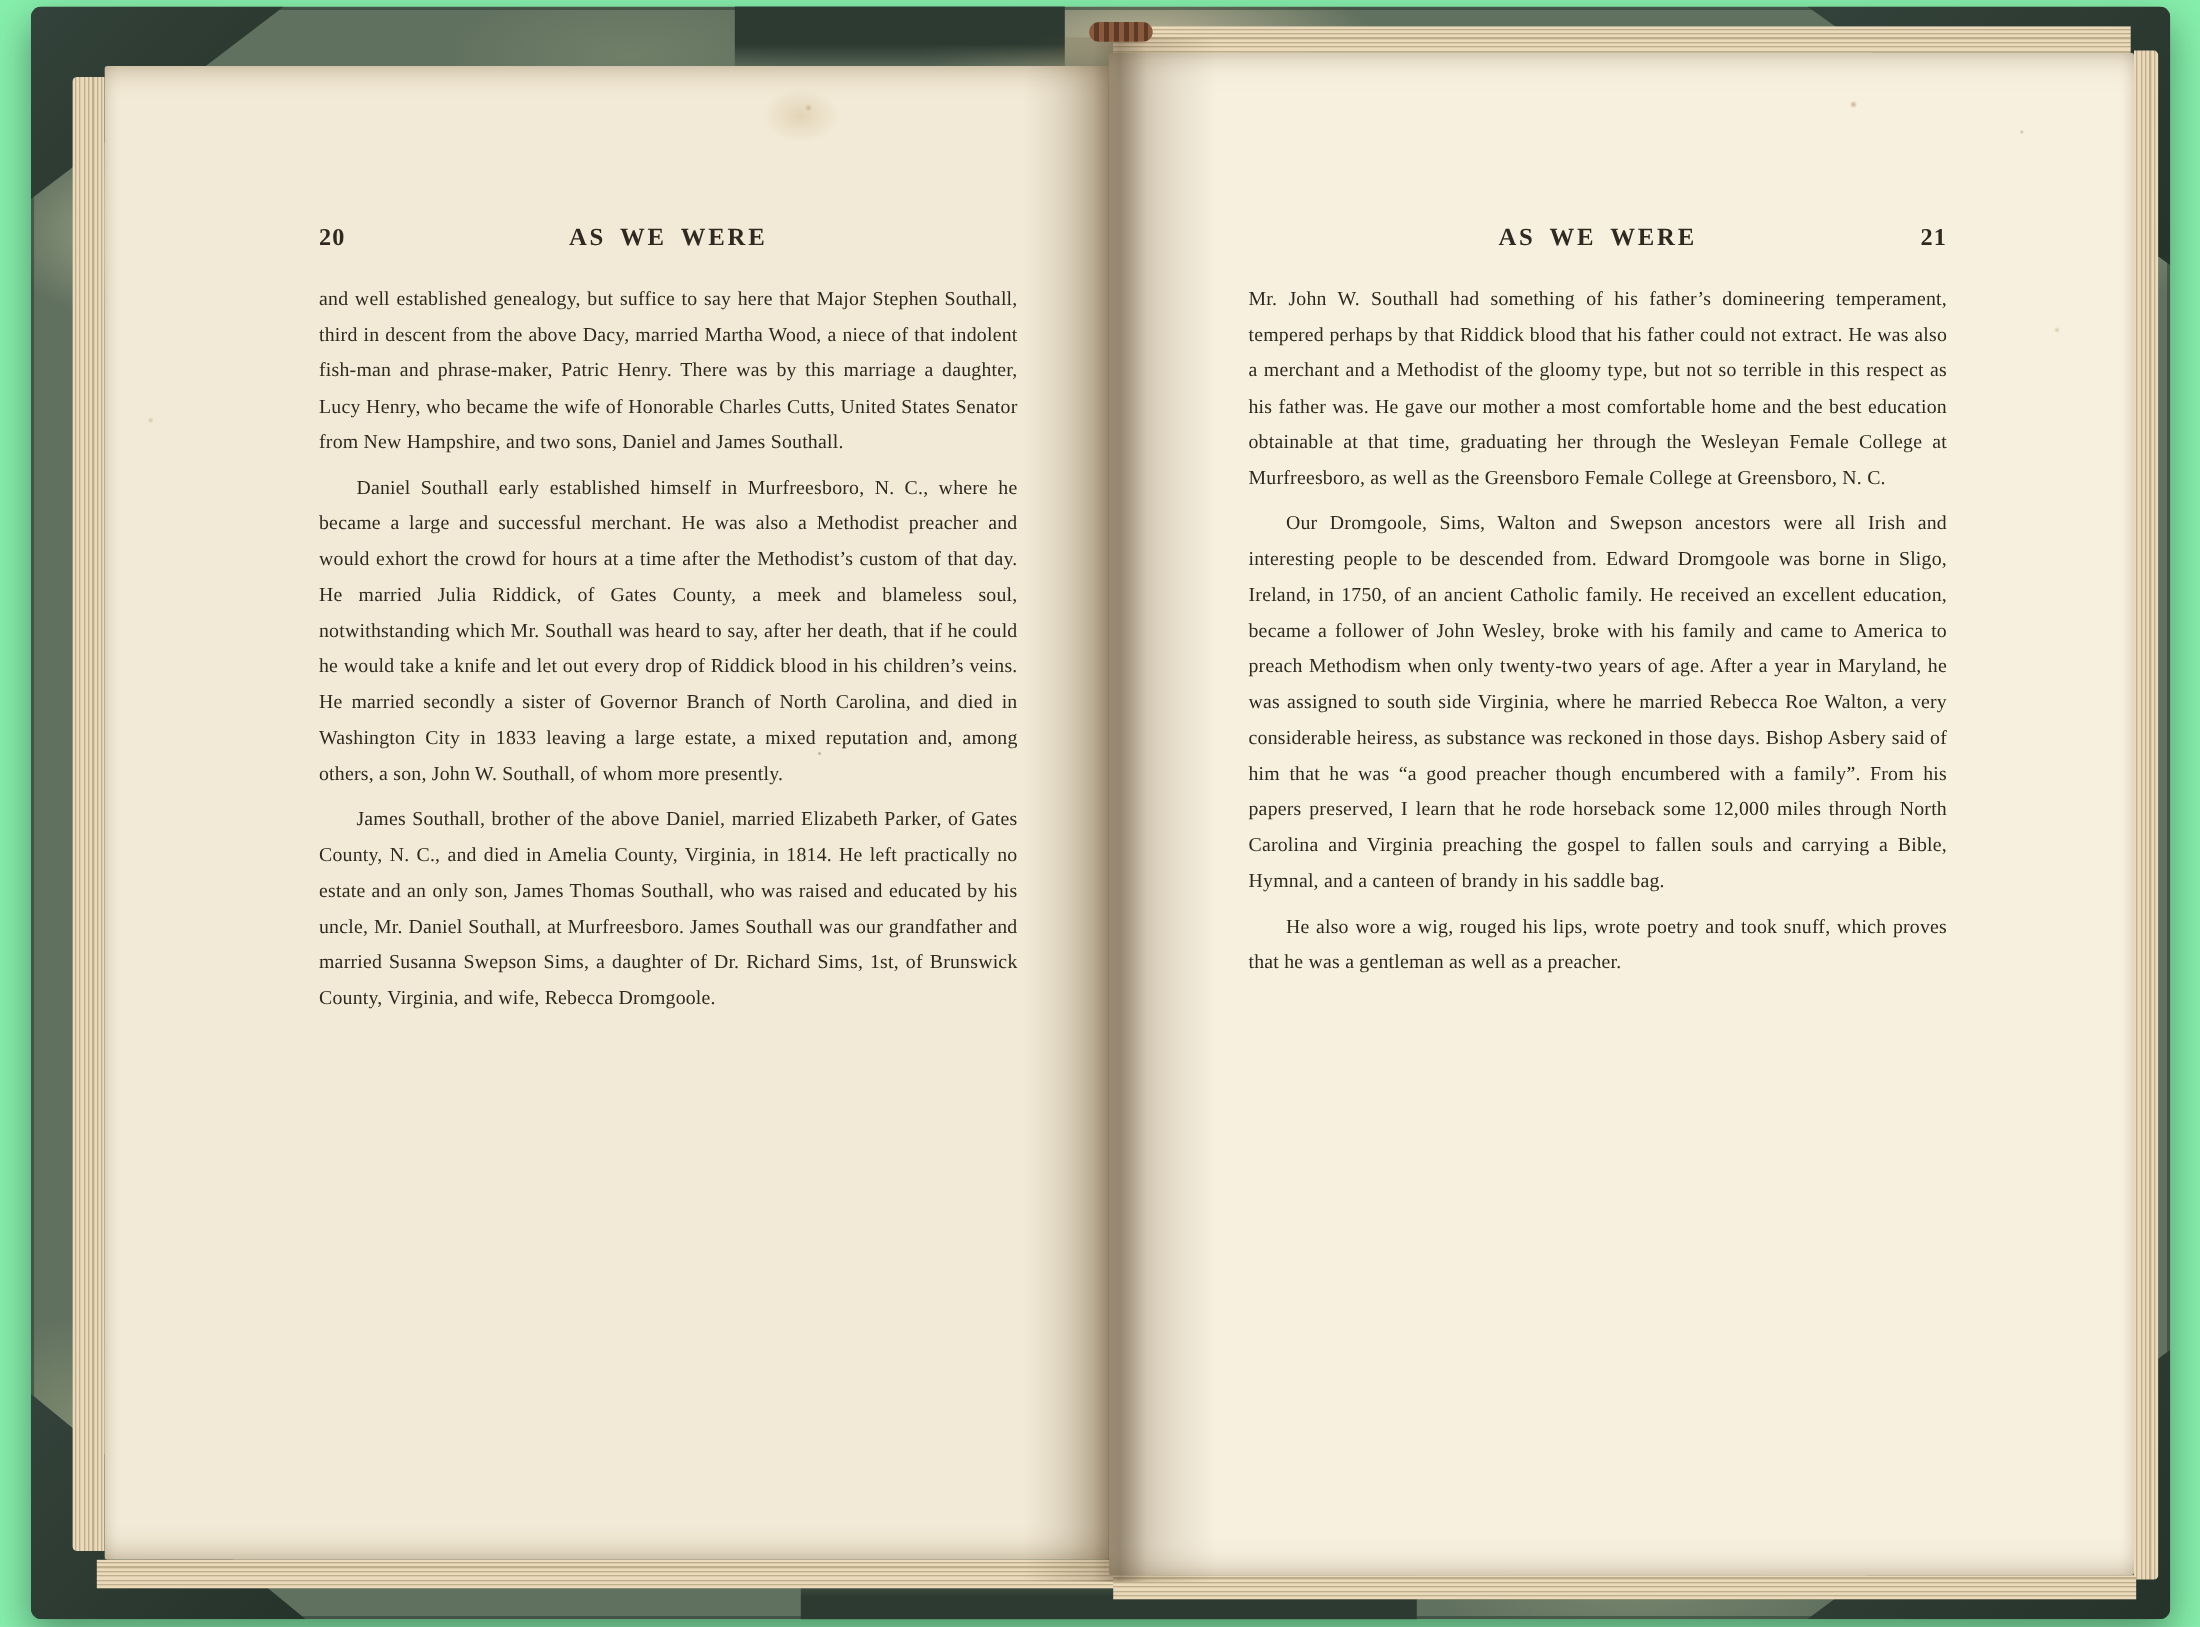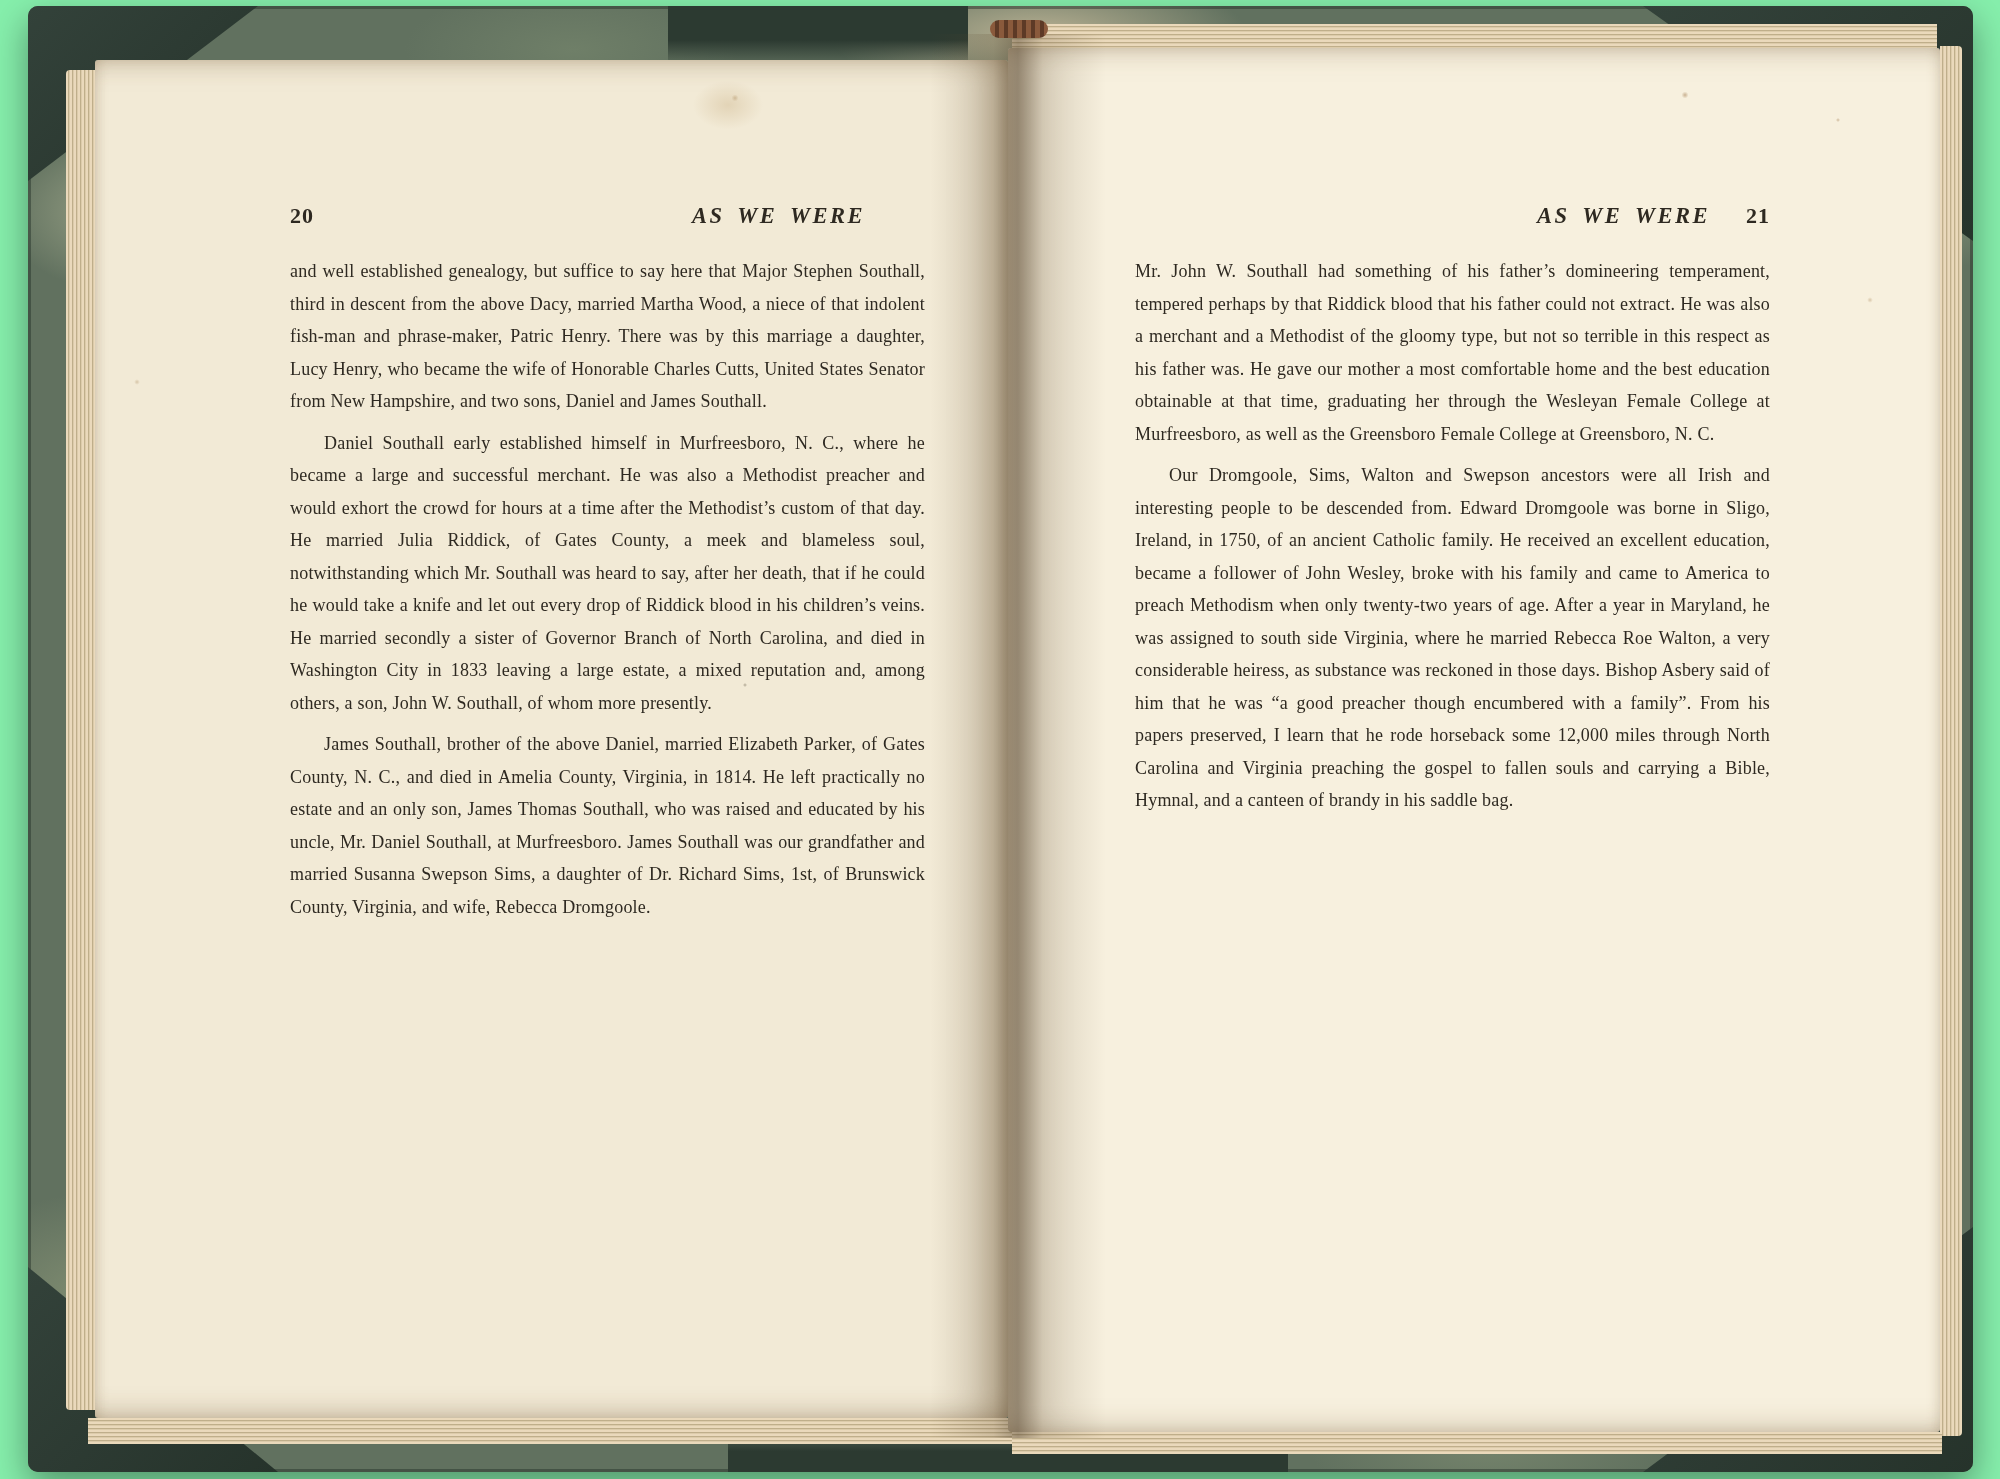--- a/index.html
+++ b/index.html
@@ -97,21 +97,21 @@
 
   
   .content { position:absolute; color:#2e2921; }
   .left-page  .content { left:195px; top:143px; width:635px; }
   .right-page .content { left:127px; top:155px; width:635px; }
 
   .page-header { display:flex; align-items:baseline; margin-bottom:26px; }
   .page-num { min-width:60px; font-size:22px; font-weight:700; letter-spacing:1px; }
   .page-num.right { text-align:right; }
   .running-title {
-    flex:1; text-align:right; font-style:italic; font-weight:700;
+    flex:1; text-align:center; font-weight:700;
     font-size:22.5px; letter-spacing:2.5px; word-spacing:5px;
   }
 
   .page-body {
     font-size:18px; line-height:32.5px; text-align:justify;
     font-weight:400; letter-spacing:0.2px;
   }
   .page-body .para { margin:0 0 9px 0; text-indent:34px; }
   .page-body .para:first-child { text-indent:0; }
 </style>
@@ -152,20 +152,21 @@
     <div class="page right-page">
       <div class="content">
         <div class="page-header">
           <span class="page-num"></span>
           <span class="running-title">AS WE WERE</span>
           <span class="page-num right">21</span>
         </div>
         <div class="page-body">
             <p class="para">Mr. John W. Southall had something of his father’s domineering temperament, tempered perhaps by that Riddick blood that his father could not extract. He was also a merchant and a Methodist of the gloomy type, but not so terrible in this respect as his father was. He gave our mother a most comfortable home and the best education obtainable at that time, graduating her through the Wesleyan Female College at Murfreesboro, as well as the Greensboro Female College at Greensboro, N. C.</p>
             <p class="para">Our Dromgoole, Sims, Walton and Swepson ancestors were all Irish and interesting people to be descended from. Edward Dromgoole was borne in Sligo, Ireland, in 1750, of an ancient Catholic family. He received an excellent education, became a follower of John Wesley, broke with his family and came to America to preach Methodism when only twenty-two years of age. After a year in Maryland, he was assigned to south side Virginia, where he married Rebecca Roe Walton, a very considerable heiress, as substance was reckoned in those days. Bishop Asbery said of him that he was “a good preacher though encumbered with a family”. From his papers preserved, I learn that he rode horseback some 12,000 miles through North Carolina and Virginia preaching the gospel to fallen souls and carrying a Bible, Hymnal, and a canteen of brandy in his saddle bag.</p>
+            <p class="para">He also wore a wig, rouged his lips, wrote poetry and took snuff, which proves that he was a gentleman as well as a preacher.</p>
           </div>
       </div>
     </div>
 
     <div class="gutter-shadow"></div>
     <div class="headband"></div>
 
   </div>
 </div>
 

